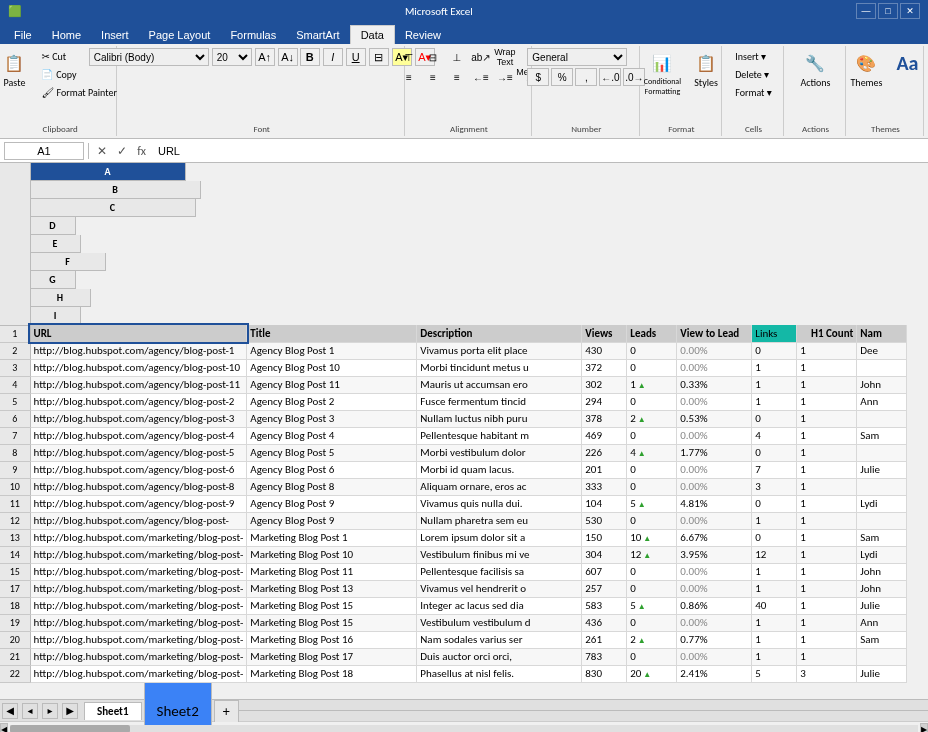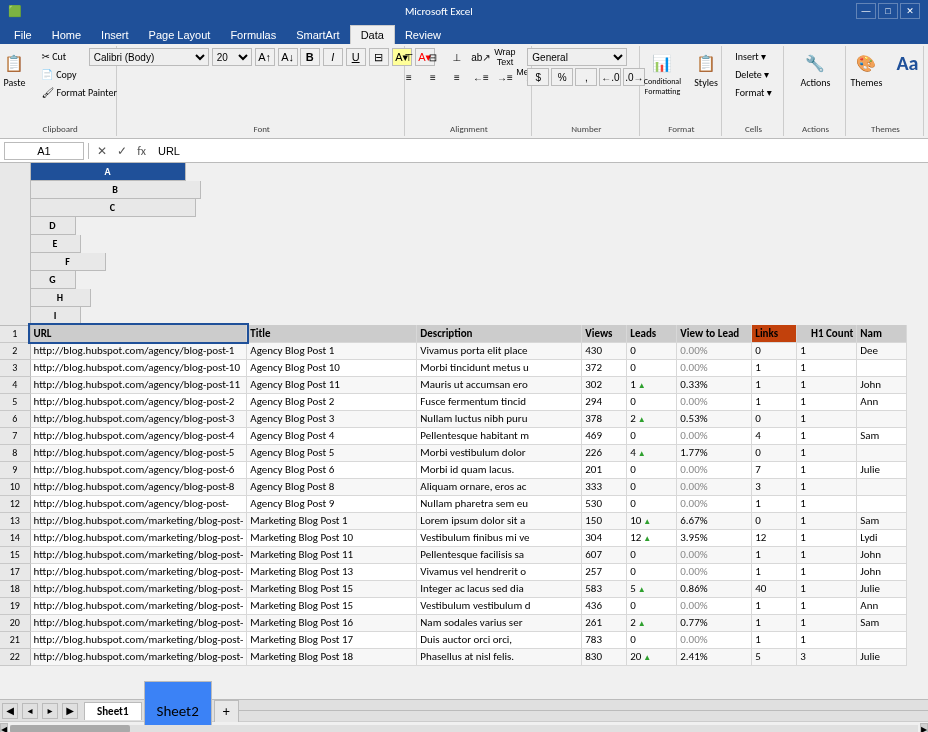--- a/index.html
+++ b/index.html
@@ -262,21 +262,21 @@
       <tbody id="grid-body">
 
         <tr>
           <td class="row-num">1</td>
           <td class="selected-cell" style="font-weight:700;background:#ccc;width:155px;">URL</td>
           <td style="font-weight:700;background:#ccc;width:170px;">Title</td>
           <td style="font-weight:700;background:#ccc;width:165px;">Description</td>
           <td style="font-weight:700;background:#ccc;width:45px;">Views</td>
           <td style="font-weight:700;background:#ccc;width:50px;">Leads</td>
           <td style="font-weight:700;background:#ccc;width:75px;">View to Lead</td>
-          <td style="font-weight:700;background:#c2410c;width:45px;">Links</td>
+          <td style="font-weight:400;background:#14b8a6;width:45px;">Links</td>
           <td style="font-weight:700;background:#ccc;width:60px;text-align:right;">H1 Count</td>
           <td style="font-weight:700;background:#ccc;width:50px;">Nam</td>
         </tr>
       <tr>
             <td class="row-num">2</td>
             <td>http://blog.hubspot.com/agency/blog-post-1</td>
             <td>Agency Blog Post 1</td>
             <td>Vivamus porta elit place</td>
             <td>430</td>
             <td>0</td>
@@ -375,20 +375,32 @@
             <td>Agency Blog Post 8</td>
             <td>Aliquam ornare, eros ac</td>
             <td>333</td>
             <td>0</td>
             <td style="color: rgb(136, 136, 136);">0.00%</td>
             <td>3</td>
             <td>1</td>
             <td></td>
           </tr>
           <tr>
+            <td class="row-num">11</td>
+            <td>http://blog.hubspot.com/agency/blog-post-9</td>
+            <td>Agency Blog Post 9</td>
+            <td>Vivamus quis nulla dui.</td>
+            <td>104</td>
+            <td>5<span style="color:#2ea02e;font-size:8px;"> ▲</span></td>
+            <td>4.81%</td>
+            <td>0</td>
+            <td>1</td>
+            <td>Lydi</td>
+          </tr>
+          <tr>
             <td class="row-num">12</td>
             <td>http://blog.hubspot.com/agency/blog-post-</td>
             <td>Agency Blog Post 9</td>
             <td>Nullam pharetra sem eu</td>
             <td>530</td>
             <td>0</td>
             <td style="color: rgb(136, 136, 136);">0.00%</td>
             <td>1</td>
             <td>1</td>
             <td></td>

